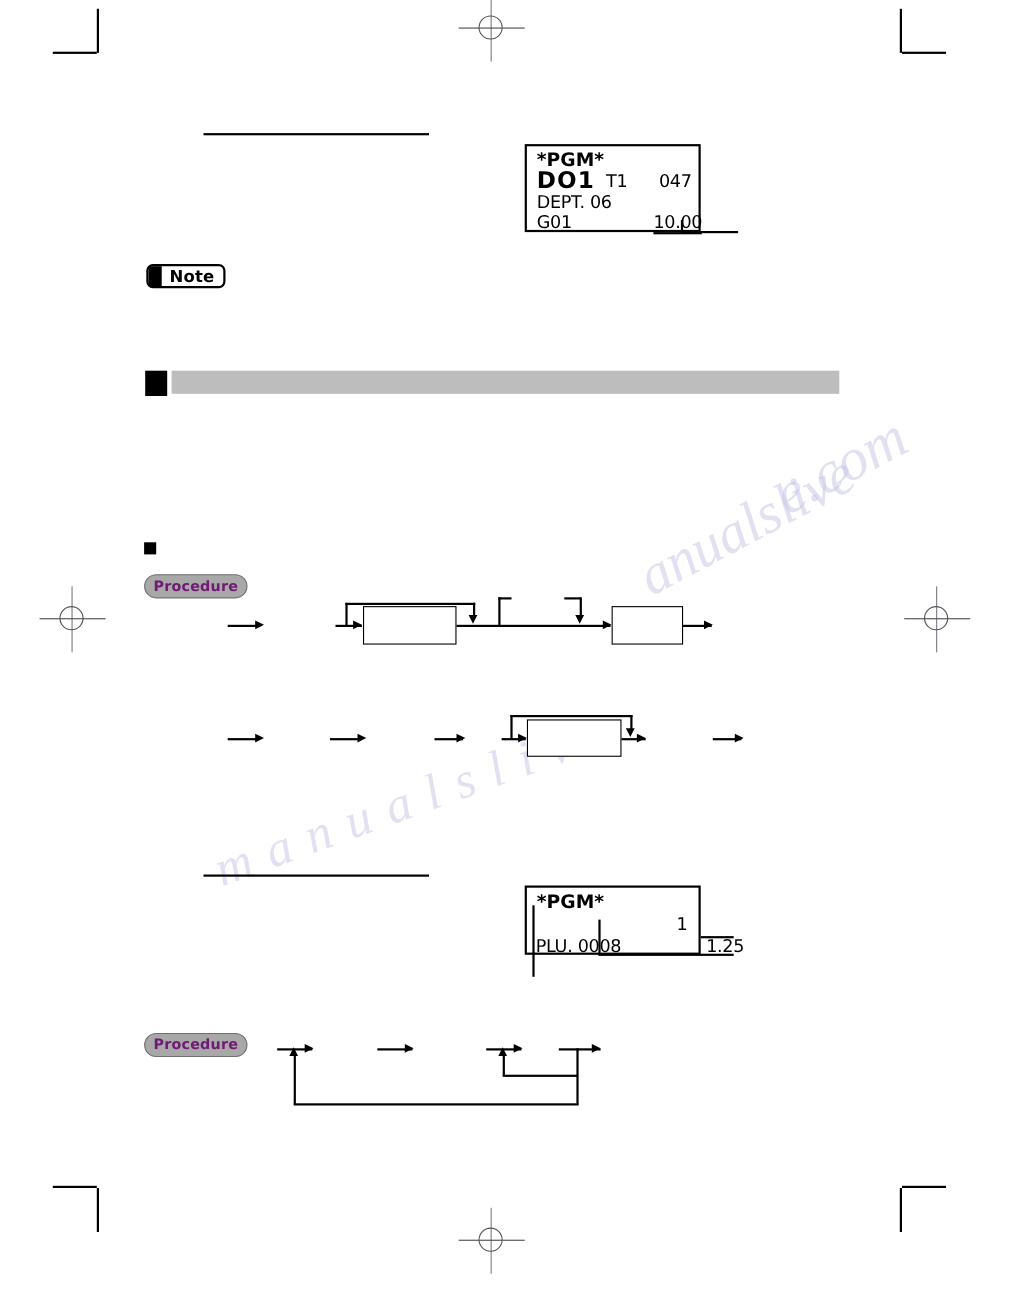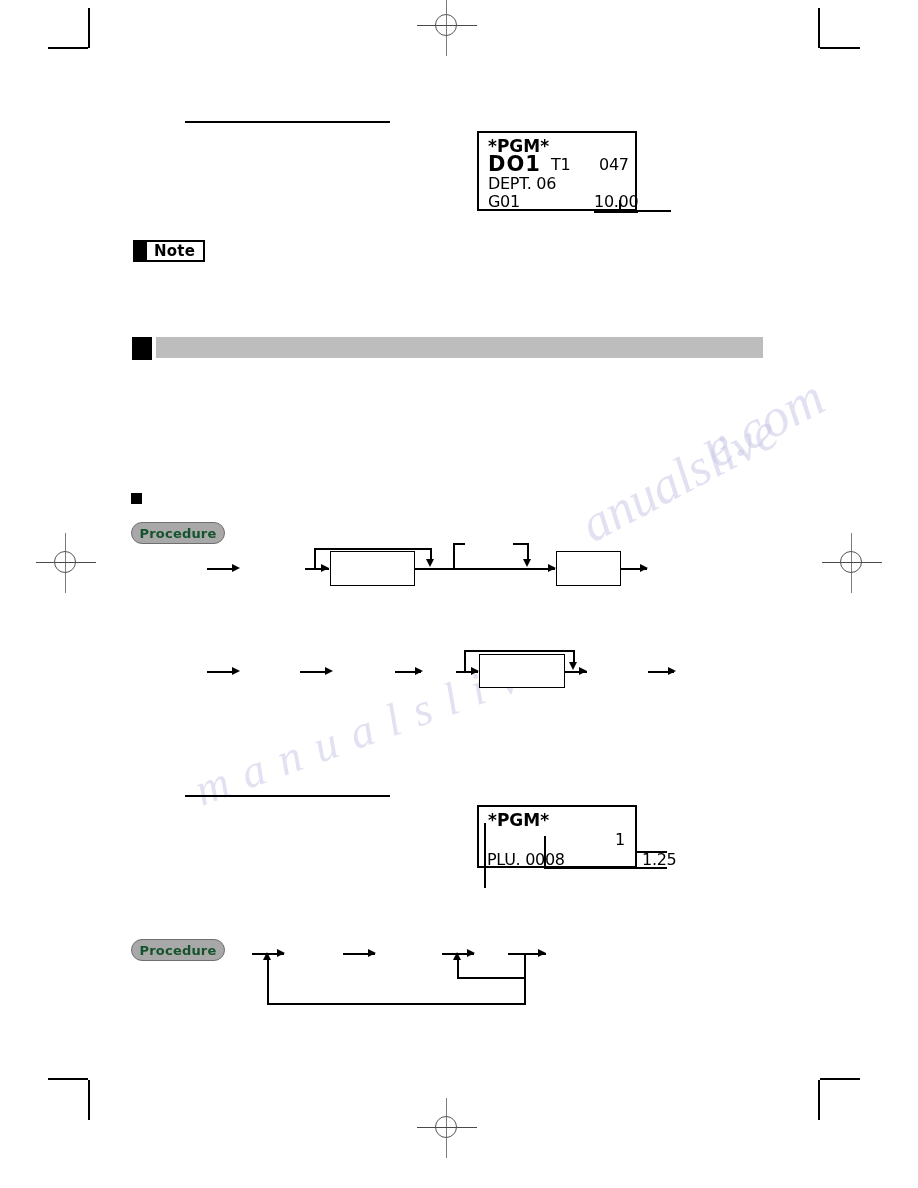--- a/index.html
+++ b/index.html
@@ -145,21 +145,21 @@
     height: 22px;
     display: flex;
     align-items: center;
     justify-content: center;
     box-sizing: border-box;
   }
   .proc-pill span {
     font-family: "DejaVu Sans", sans-serif;
     font-size: 13px;
     font-weight: bold;
-    color: #14532d;
+    color: #701a75;
     letter-spacing: 0.2px;
   }
 
   
   .flow-box {
     position: absolute;
     border: 1.5px solid #000;
     background: #fff;
     box-sizing: border-box;
   }
@@ -264,21 +264,21 @@
   <div class="lcd-line lcd-num" style="left:72px; top:22px;">T1</div>
   <div class="lcd-line lcd-num" style="left:120px; top:22px;">047</div>
   <div class="lcd-line lcd-mid" style="left:9px; top:41px;">DEPT. 06</div>
   <div class="lcd-line lcd-mid" style="left:9px; top:59px;">G01</div>
   <div class="lcd-line lcd-mid underline-val" style="left:115px; top:59px;">10.00</div>
 </div>
 
 <div class="leader" style="left:619px; top:200px; width:1.5px; height:11px;"></div>
 <div class="leader" style="left:619px; top:210px; width:52px; height:1.5px;"></div>
 
-<div class="note-badge" style="left:133px; top:240px;">
+<div class="note-badge" style="left:133px; top:240px;border-radius:6px;">
   <div class="note-tab"></div>
   <div class="note-text">Note</div>
 </div>
 
 <div class="sec-sq" style="left:132px; top:337px; width:20px; height:23px;"></div>
 <div class="sec-bar" style="left:156px; top:337px; width:607px; height:21px;">
   <span style="display:block; padding:2px 8px; font-size:14px; font-weight:bold; color:#000;"></span>
 </div>
 
 <div class="bullet-sq" style="left:131px; top:493px; width:11px; height:11px;"></div>

